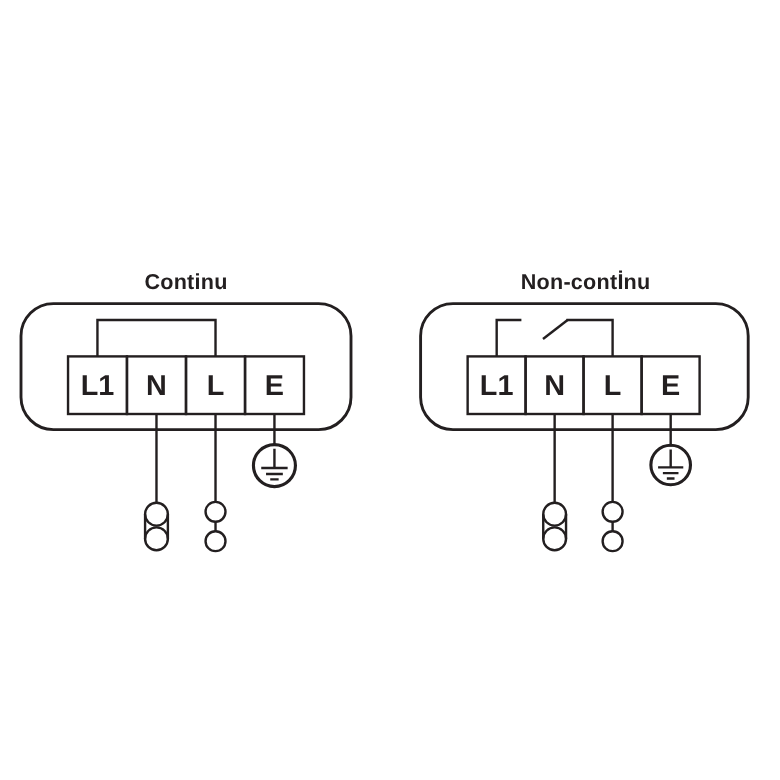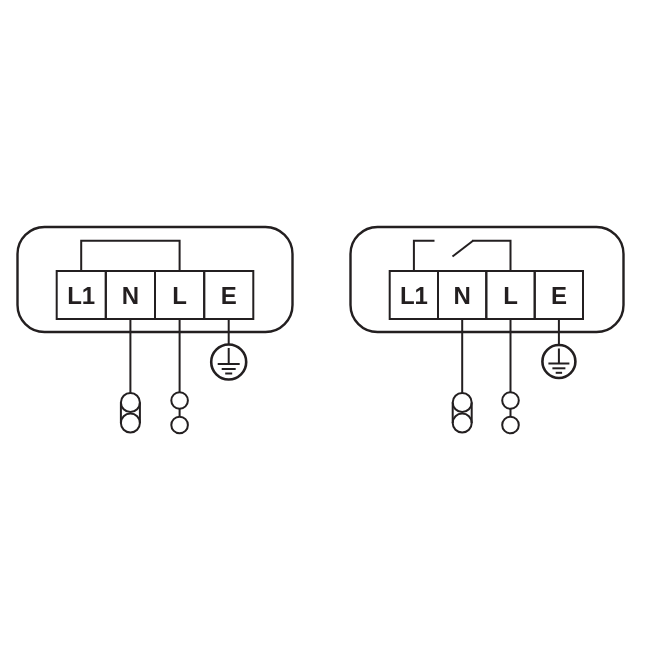--- a/index.html
+++ b/index.html
@@ -46,20 +46,21 @@
     text-anchor: middle;
     stroke: none;
   }
 </style>
 </head>
 <body>
 
 <div class="canvas">
 
   <figure class="diagram left">
+    <figcaption class="diagram-title">Continu</figcaption>
     <svg class="schematic" width="280" height="222" viewBox="0 0 280 222">
       <g class="stroke-group" stroke="#231f20">
 
         <rect x="2.5" y="5" width="275" height="105" rx="27" ry="27" stroke-width="2.4"></rect>
 
         <polyline points="66.2,49 66.2,18.7 164.6,18.7 164.6,49" stroke-width="2"></polyline>
 
         <g stroke-width="2">
           <rect x="41.7" y="49" width="49.1" height="48"></rect>
           <rect x="90.8" y="49" width="49.2" height="48"></rect>
@@ -95,20 +96,21 @@
       <g fill="#231f20">
         <text class="terminal-label" x="66.2" y="81.5">L1</text>
         <text class="terminal-label" x="115.4" y="81.5">N</text>
         <text class="terminal-label" x="164.6" y="81.5">L</text>
         <text class="terminal-label" x="213.7" y="81.5">E</text>
       </g>
     </svg>
   </figure>
 
   <figure class="diagram right">
+    <figcaption class="diagram-title">Non-contİnu</figcaption>
     <svg class="schematic" width="280" height="222" viewBox="0 0 280 222">
       <g class="stroke-group" stroke="#231f20">
 
         <rect x="2.5" y="5" width="273" height="105" rx="27" ry="27" stroke-width="2.4"></rect>
 
         <g stroke-width="2">
           <polyline points="65.9,49 65.9,18.7 86.5,18.7"></polyline>
           <line x1="104.5" y1="34.5" x2="125" y2="18.7"></line>
           <polyline points="124,18.7 162.5,18.7 162.5,49"></polyline>
         </g>

